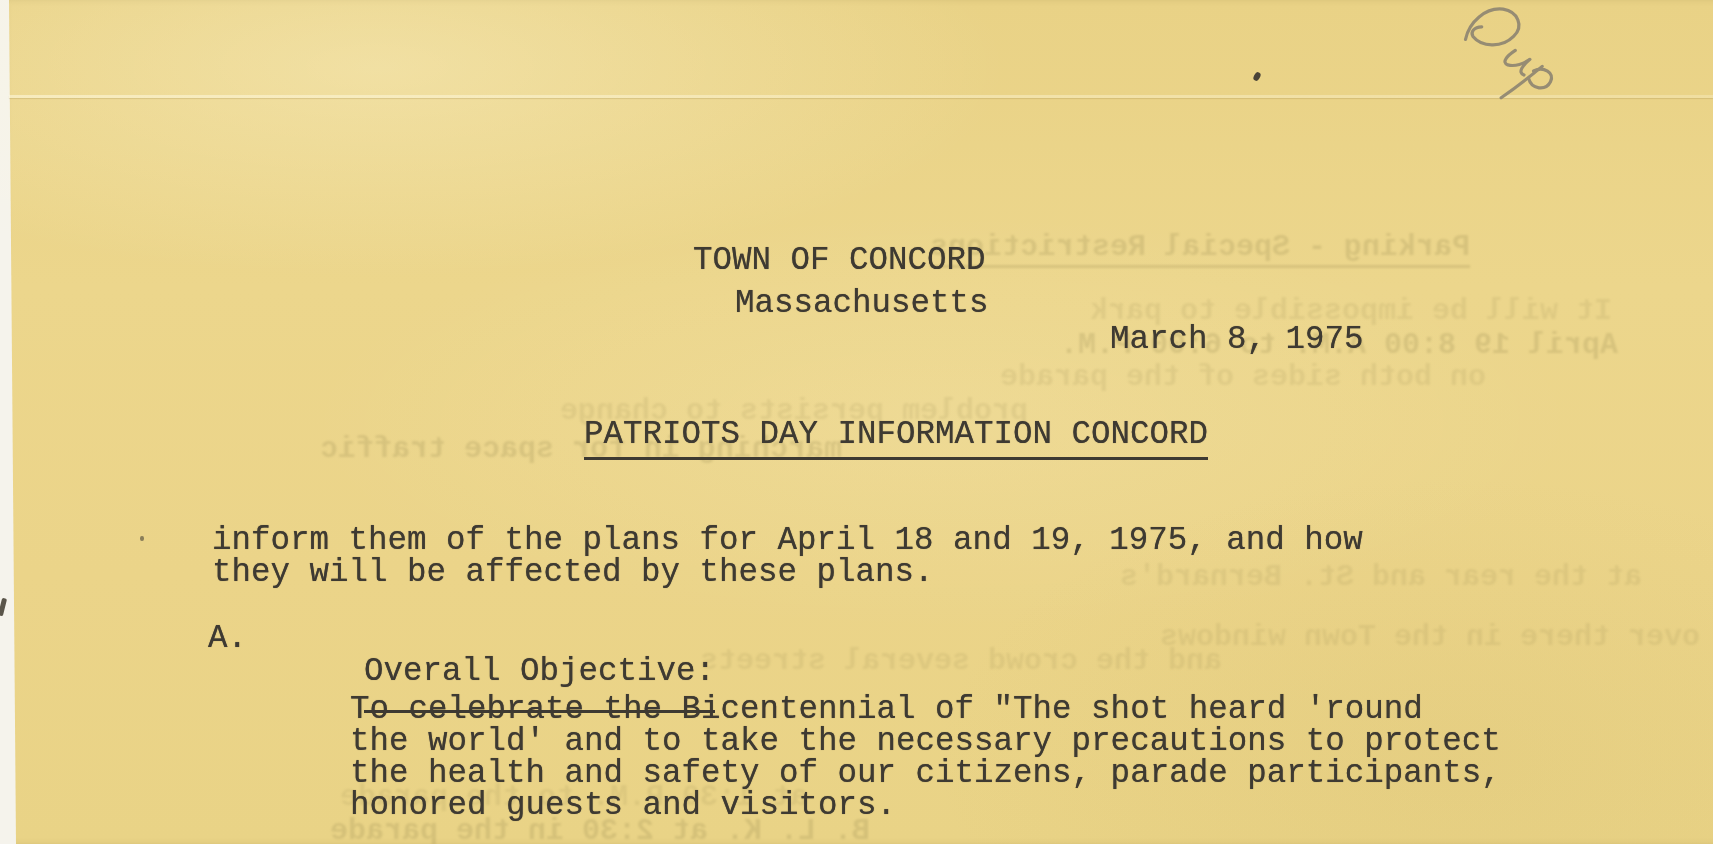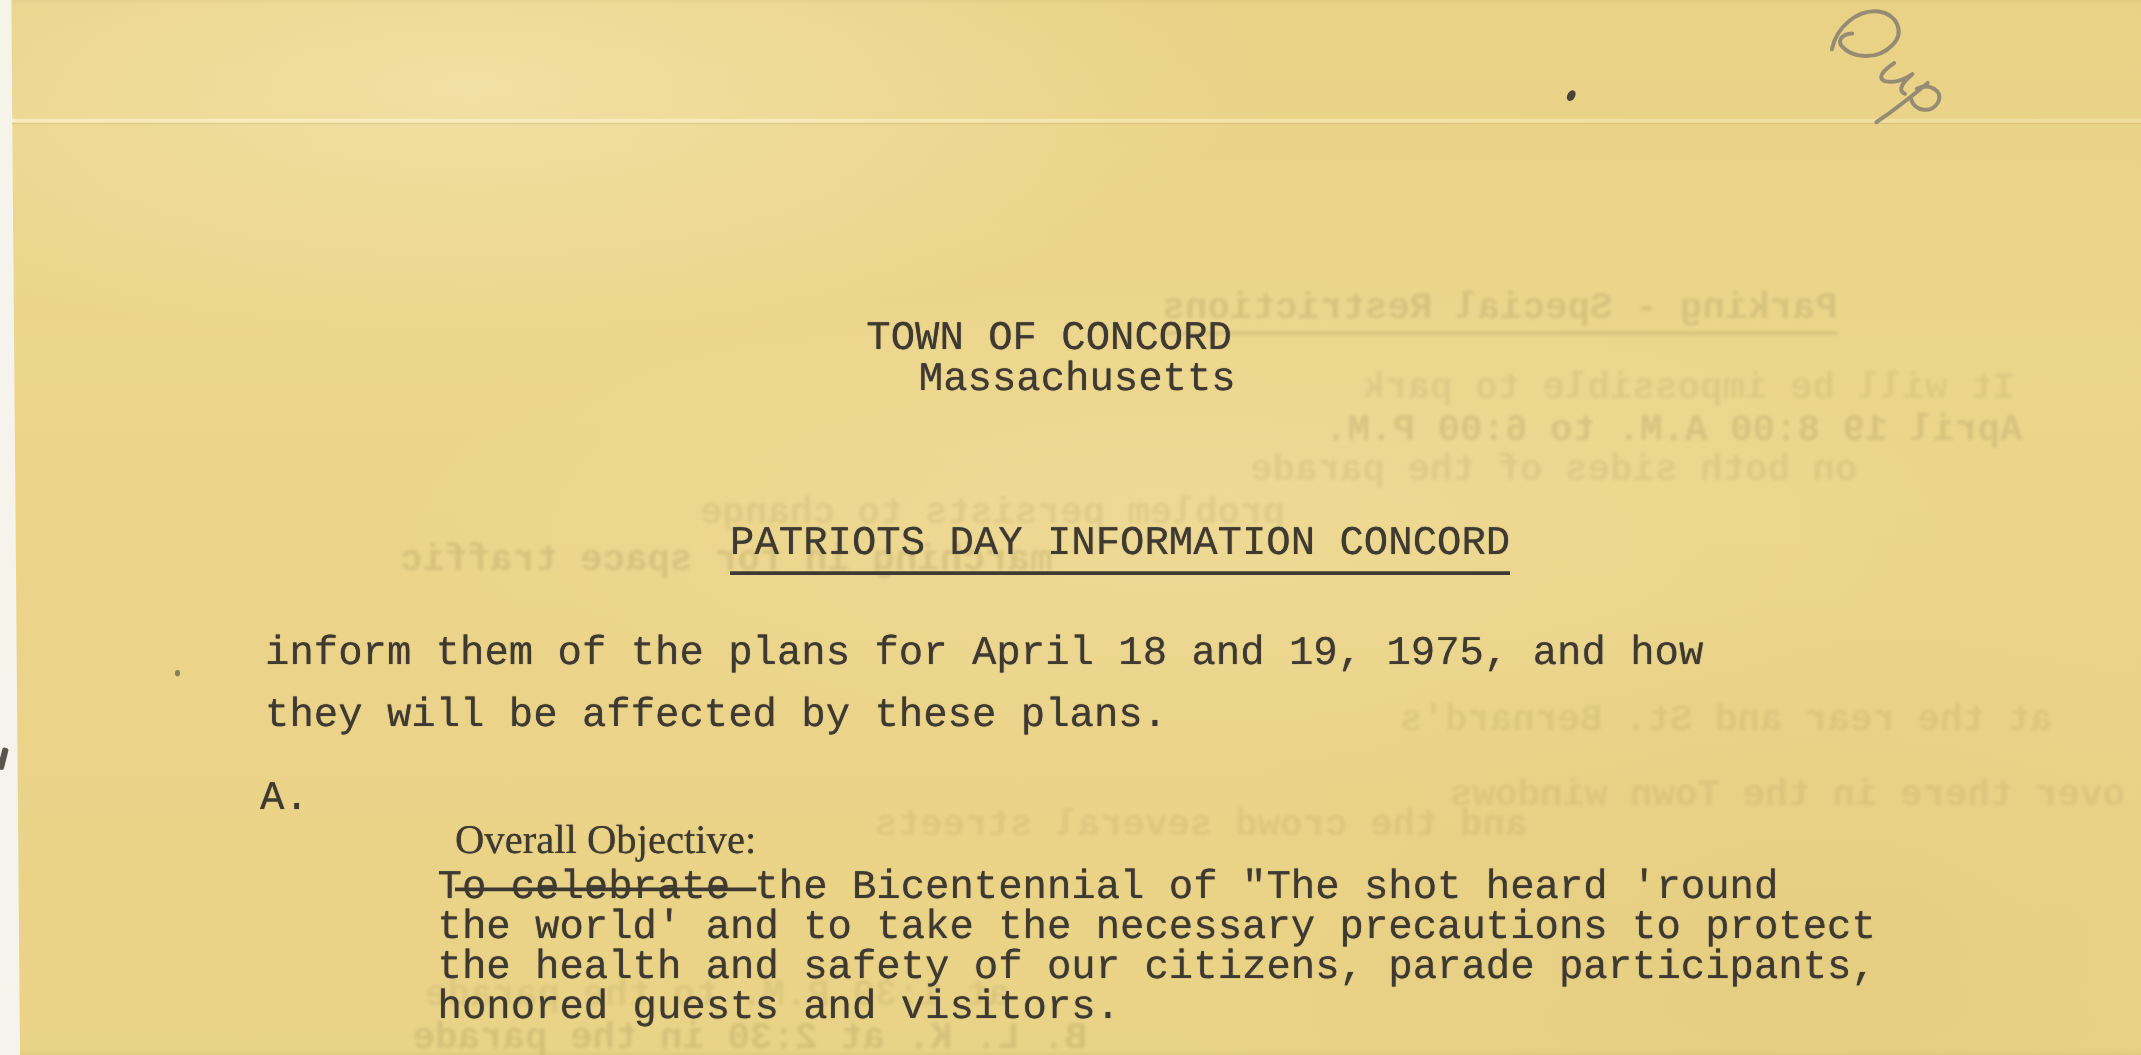--- a/index.html
+++ b/index.html
@@ -26,21 +26,21 @@
     position:absolute;left:9px;right:0;top:95px;height:3px;
     background:linear-gradient(90deg,rgba(255,250,224,.55),rgba(255,250,224,.28));
     box-shadow:0 1px 1px rgba(140,115,55,.22);
   }
   .line{
     position:absolute;white-space:pre;
     font-size:32.5px;line-height:1;color:var(--ink,#3e3a32);
     text-shadow:0 0 .7px rgba(62,58,50,.85);
   }
   .u-title{border-bottom:3px solid var(--ink,#3e3a32);padding-bottom:4px;}
-  .u-head{border-bottom:3px solid var(--ink,#3e3a32);padding-bottom:20px;font-family:Liberation Serif, serif;}
+  .u-head{border-bottom:3px solid var(--ink,#3e3a32);padding-bottom:20px;}
   
   .ghost{
     position:absolute;white-space:pre;font-weight:700;
     font-size:30px;line-height:1;color:var(--ghost,#8f824a);
     transform:scaleX(-1);filter:blur(1.3px);opacity:.22;pointer-events:none;
   }
   .ghost.light{opacity:.14;}
   .ghost.gu{border-bottom:3px solid currentColor;padding-bottom:3px;}
   .speck{position:absolute;background:#4a4438;border-radius:45%;}
   .edge-mark{position:absolute;left:0px;top:598px;width:5px;height:18px;background:#5a554a;transform:rotate(14deg);border-radius:2px;}
@@ -61,28 +61,29 @@
   <div class="ghost" style="left:1060px;top:330px;">April 19 8:00 A.M. to 6:00 P.M.</div>
   <div class="ghost light" style="left:1000px;top:362px;">on both sides of the parade</div>
   <div class="ghost light" style="left:560px;top:396px;">problem persists to change</div>
   <div class="ghost" style="left:320px;top:434px;">marching in for space traffic</div>
   <div class="ghost light" style="left:1120px;top:562px;">at the rear and St. Bernard's</div>
   <div class="ghost light" style="left:1160px;top:622px;">over there in the Town windows</div>
   <div class="ghost light" style="left:700px;top:646px;">and the crowd several streets</div>
   <div class="ghost light" style="left:340px;top:782px;">at 1:30 P.M. to the parade</div>
   <div class="ghost" style="left:330px;top:816px;">B. L. K. at 2:30 in the parade</div>
 
-  <div class="line" style="left:693px;top:255px;">TOWN OF CONCORD</div>
+  <div class="line" style="left:693px;top:245px;">TOWN OF CONCORD</div>
   <div class="line" style="left:707px;top:288px;margin-left:28px;">Massachusetts</div>
+  <div class="line" style="left:1110px;top:324px;">March 8, 1975</div>
 
   <div class="line" style="left:506px;top:386px;">
     <span class="u-title">PATRIOTS DAY INFORMATION CONCORD</span>
   </div>
 
-  <div class="line" style="left:212px;top:507px;">inform them of the plans for April 18 and 19, 1975, and how</div>
+  <div class="line" style="left:212px;top:525px;">inform them of the plans for April 18 and 19, 1975, and how</div>
   <div class="line" style="left:212px;top:557px;">they will be affected by these plans.</div>
 
   <div class="line" style="left:208px;top:623px;">A.</div>
   <div class="line" style="left:286px;top:623px;">
     <span class="u-head">Overall Objective:</span>
   </div>
 
   <div class="line" style="left:350px;top:694px;">To celebrate the Bicentennial of "The shot heard 'round</div>
   <div class="line" style="left:350px;top:726px;">the world' and to take the necessary precautions to protect</div>
   <div class="line" style="left:350px;top:758px;">the health and safety of our citizens, parade participants,</div>

